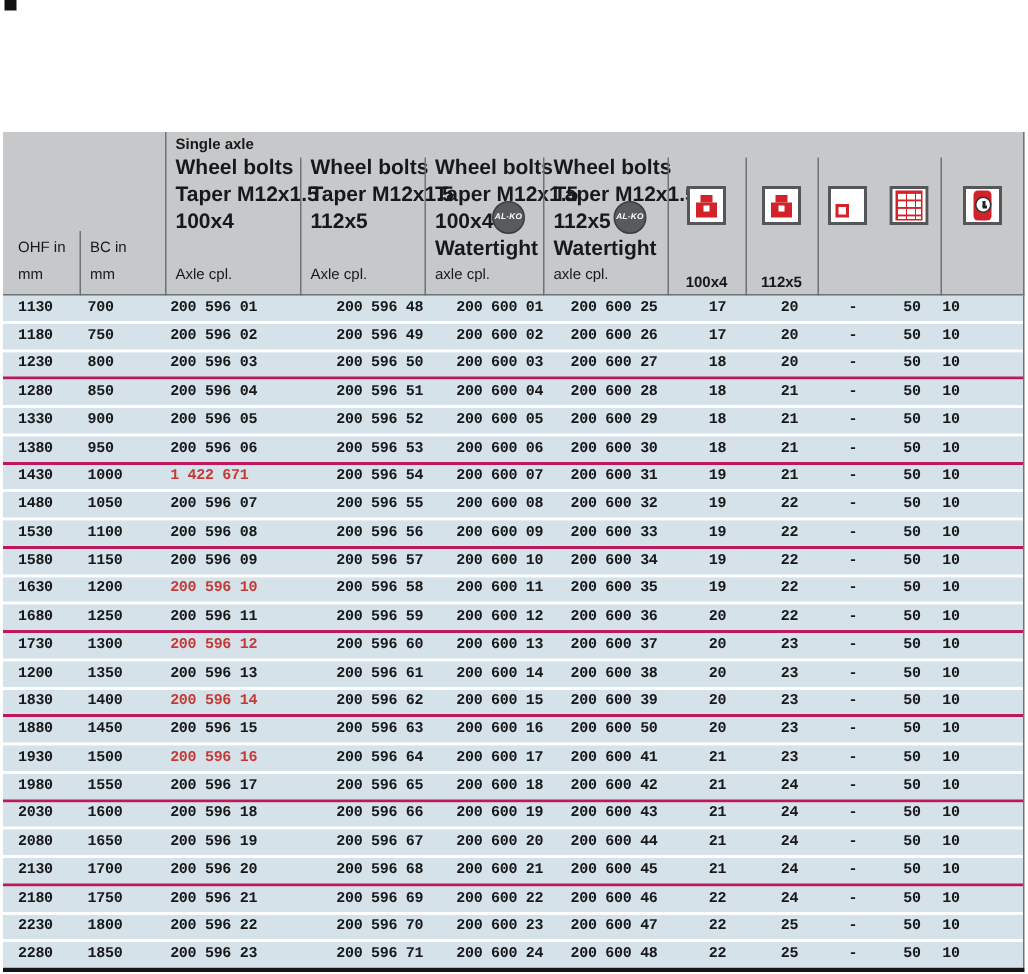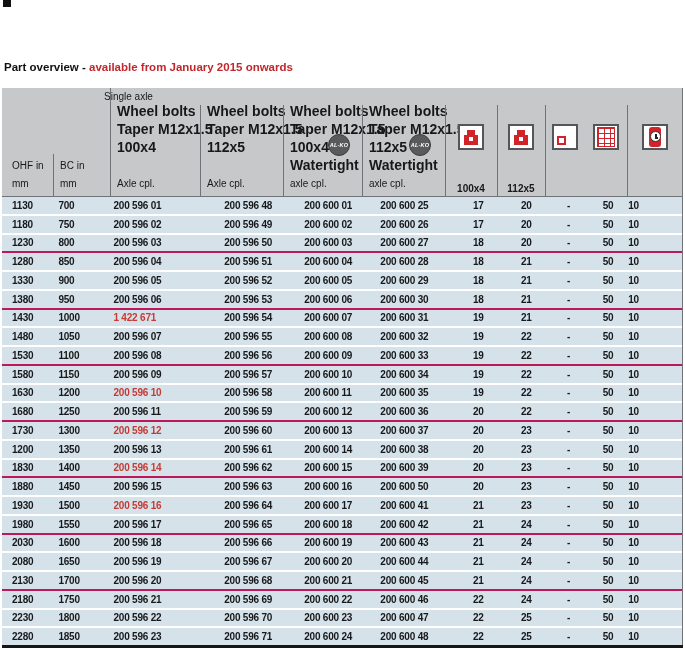--- a/index.html
+++ b/index.html
@@ -8,21 +8,21 @@
           font-family:"Liberation Sans", sans-serif; overflow:hidden; }
   .corner-mark { position:absolute; left:3px; top:0; width:8px; height:7px; background:#111; }
   .title { position:absolute; left:4px; top:61px; font-size:11.5px; font-weight:bold; color:#111; white-space:nowrap; }
   .title .red-part { color:#c1272d; }
 
   .tbl { position:absolute; left:2px; top:88px; width:681px; }
   .thead { position:relative; height:109px; background:#c7c8c9;
            border-bottom:1px solid #6f7377; border-right:1px solid #6f7377; }
   .hstack { position:absolute; top:14px; line-height:18px; font-size:14px; font-weight:bold; color:#17181a; white-space:nowrap; }
   .hbottom { position:absolute; bottom:3px; line-height:18px; font-size:10px; font-weight:normal; color:#17181a; white-space:nowrap; }
-  .group-label { position:absolute; left:102px; top:3px; font-size:10px; font-weight:normal; color:#17181a;text-align:center; }
+  .group-label { position:absolute; left:115px; top:3px; font-size:10px; font-weight:bold; color:#17181a;text-align:center; }
   .vl { position:absolute; width:1px; background:#6f7377; }
 
   .badge { position:absolute; width:22px; height:22px; border-radius:50%;
            background:#595a5c; border:1px solid #3b3c3e; color:#fff;
            font-size:5.5px; font-weight:bold; font-style:italic;
            display:flex; align-items:center; justify-content:center; letter-spacing:0.2px; }
 
   .icell { position:absolute; top:0; height:109px; }
   .ibox { position:absolute; top:36px; left:50%; transform:translateX(-50%);
           width:26px; height:26px; background:#fff; border:2px solid #54575a; }
@@ -41,43 +41,40 @@
                linear-gradient(#d2232a 1px, transparent 1px),
                linear-gradient(90deg, #d2232a 1px, transparent 1px);
              background-size:6px 5px; }
   
   .watch-strap { position:absolute; left:5px; top:1px; width:12px; height:20px; background:#d2232a; border-radius:3px; }
   .watch-face  { position:absolute; left:5.5px; top:5px; width:11px; height:11px; border-radius:50%;
                  background:#fff; border:1px solid #333; }
   .watch-hand  { position:absolute; left:11px; top:8px; width:1.5px; height:4px; background:#222; }
   .watch-hand2 { position:absolute; left:11px; top:11px; width:3px; height:1.5px; background:#222; }
 
-  .tbody { height:448px; display:flex; flex-direction:column; border-right:1px solid #6f7377; }
+  .tbody { height:448px; display:flex; flex-direction:column; border-right:1px solid #6f7377;font-family:Liberation Mono, monospace; }
   .tr { flex:1; display:flex; align-items:center; background:#d5e2ea; border-bottom:2px solid #ffffff; }
   .tr.group { border-bottom:2px solid #be185d; }
   .tr:last-child { border-bottom:none; }
   .td { font-size:10px; font-weight:bold; color:#17181a; letter-spacing:-0.2px; white-space:nowrap; }
   .td.red { color:#c53a35; }
   .c0 { width:51px; padding-left:10px; } .c1 { width:57px; padding-left:7px; }
   .c2 { width:90px; padding-left:7px; }  .c3 { width:83px; padding-left:7px;margin-left:24px; }
   .c4 { width:79px; padding-left:7px; }  .c5 { width:83px; padding-left:7px; }
   .c6 { width:52px; text-align:center; } .c7 { width:48px; text-align:center; }
   .c8 { width:40px; text-align:center; } .c9 { width:42px; text-align:center; }
   .c10{ width:56px; text-align:left; }
   .bottom-bar { height:3px; background:#151515; }
 </style>
 </head>
 <body>
 
 <div class="page">
   <div class="corner-mark"></div>
 
-  <div class="title">
-    <span>Part overview - </span><span class="red-part">available from January 2015 onwards</span>
-  </div>
 
   <div class="tbl">
     <div class="thead">
       <div class="group-label">Single axle</div>
 
       <div class="hbottom" style="left:10px">
         <div>OHF in</div>
         <div>mm</div>
       </div>
       <div class="hbottom" style="left:58px">

